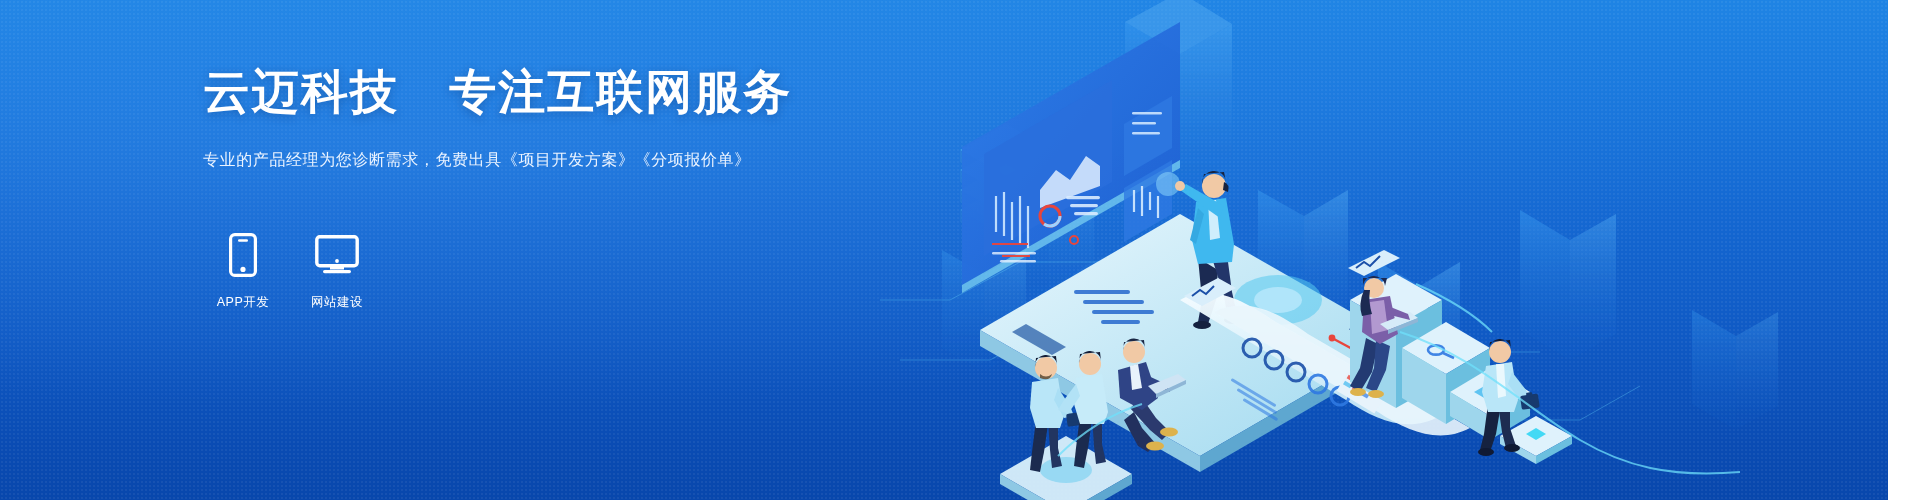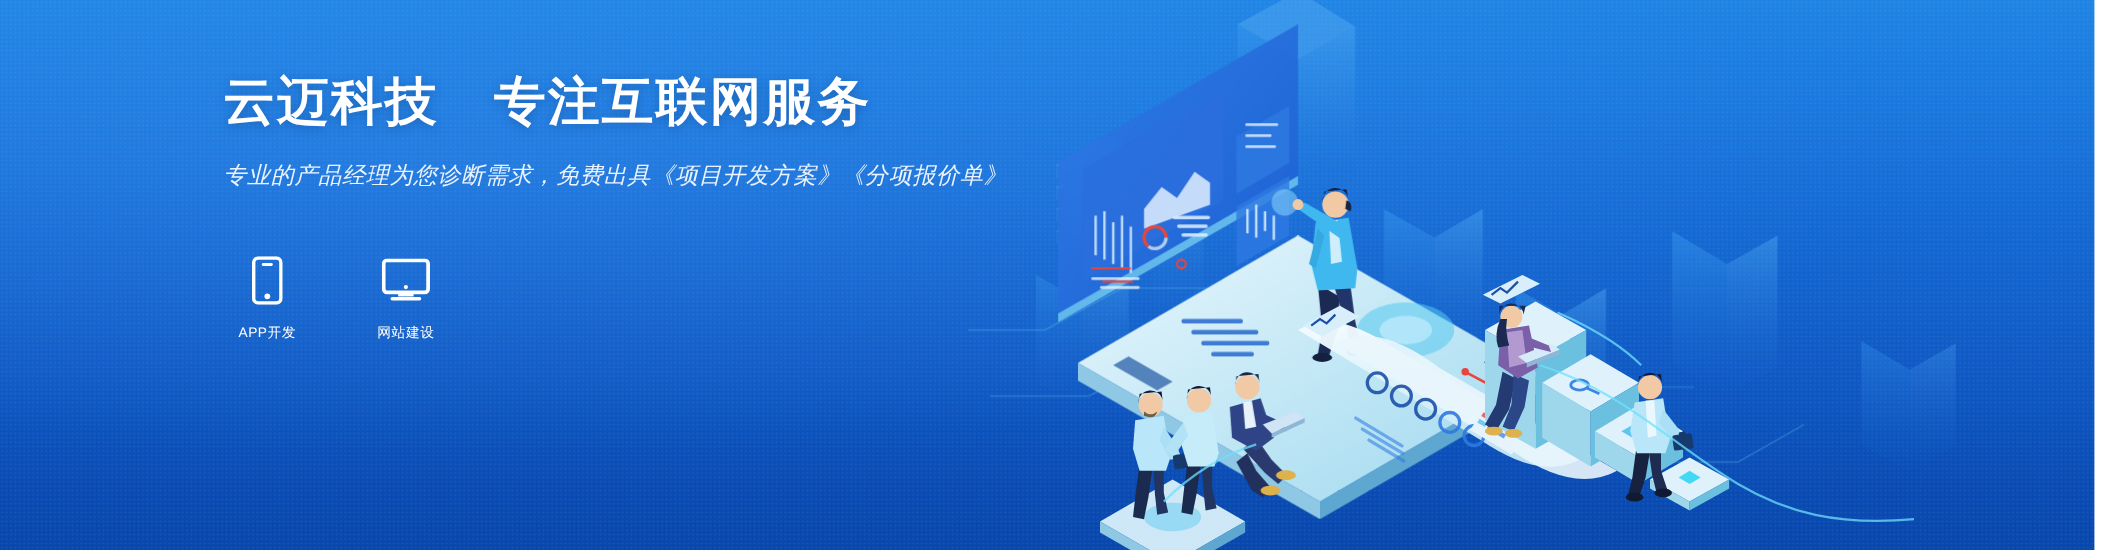--- a/index.html
+++ b/index.html
@@ -4,21 +4,20 @@
 <title>Banner</title>
 <style>
   html,body{margin:0;padding:0;}
   body{
     width:1920px;height:500px;overflow:hidden;
     font-family:"Liberation Sans","DejaVu Sans",sans-serif;
   }
   #banner{
     position:relative;width:1888px;height:500px;overflow:hidden;
     background:linear-gradient(180deg,#1f84e4 0%,#1a79de 18%,#1468d2 42%,#0f59c4 68%,#0a4cb4 88%,#0847ac 100%);
-    padding-left:16px;
   }
   
   .dots{
     position:absolute;inset:0;
     background-image:radial-gradient(rgba(255,255,255,.055) 1px, transparent 1px);
     background-size:4px 4px;
     pointer-events:none;
   }
   .vig{
     position:absolute;inset:0;
@@ -29,25 +28,25 @@
   
   .copy{position:absolute;left:203px;top:66px;width:720px;}
   .headline{
     color:#ffffff;font-size:47px;line-height:1.12;font-weight:bold;
     letter-spacing:2px;margin:0;white-space:nowrap;
     text-shadow:0 2px 10px rgba(2,30,80,.28);
   }
   .headline .gap{display:inline-block;width:20px;}
   .sub{margin-top:24px;}
   .subline{
-    color:#eaf3ff;font-size:21px;line-height:34px;letter-spacing:.6px;white-space:nowrap;font-style:italic;
+    color:#eaf3ff;font-size:16px;line-height:34px;letter-spacing:.6px;white-space:nowrap;
   }
 
   
-  .iconrow{position:absolute;left:205px;top:232px;display:flex;align-items:flex-end;gap:50px;text-align:center;}
+  .iconrow{position:absolute;left:205px;top:232px;display:flex;align-items:flex-end;gap:18px;text-align:center;}
   .icell{width:76px;display:flex;flex-direction:column;align-items:center;cursor:pointer;}
   .iglyph{height:46px;display:flex;align-items:center;justify-content:center;margin-bottom:16px;}
   .ilabel{color:#ffffff;font-size:12.5px;letter-spacing:.5px;white-space:nowrap;}
   .iglyph svg{display:block;}
 
   
   .art{position:absolute;left:880px;top:0;width:1040px;height:500px;}
   .art svg{display:block;}
 </style>
 </head>

